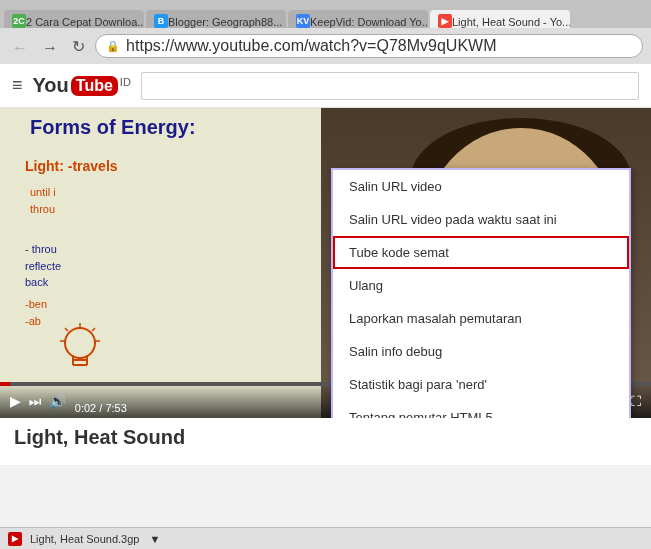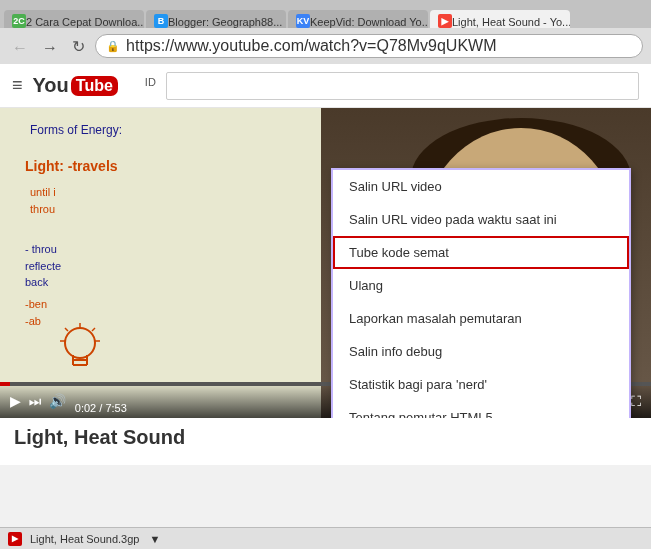--- a/index.html
+++ b/index.html
@@ -102,21 +102,21 @@
     }
     .yt-logo-you { color: #333; font-size: 20px; font-weight: bold; }
     .yt-logo-tube {
       background: #cc0000;
       color: white;
       padding: 1px 5px;
       border-radius: 7px;
       font-size: 16px;
       font-weight: bold;
     }
-    .yt-logo-id { font-size: 11px; color: #555; align-self: flex-start; margin-top: 2px; margin-left: 25px; }
+    .yt-logo-id { font-size: 11px; color: #555; align-self: flex-start; margin-top: 2px; }
     .yt-search-box {
       flex: 1;
       height: 28px;
       border: 1px solid #ccc;
       border-radius: 2px;
       padding: 2px 8px;
       font-size: 13px;
     }
 
     
@@ -136,21 +136,21 @@
     }
     
     .whiteboard {
       position: absolute;
       left: 0;
       top: 0;
       width: 330px;
       height: 100%;
       background: #e8e8d0;
     }
-    .wb-line1 { font-size: 12px; font-weight: normal; color: #1a1a8a; top: 15px; position: absolute; left: 30px; }
+    .wb-line1 { font-size: 20px; font-weight: bold; color: #1a1a8a; top: 8px; position: absolute; left: 30px; }
     .wb-line2 { font-size: 14px; color: #cc4400; position: absolute; left: 25px; top: 50px; font-weight: bold; }
     .wb-line3 { font-size: 11px; color: #cc4400; position: absolute; left: 30px; top: 78px; }
     .wb-line4 { font-size: 11px; color: #cc4400; position: absolute; left: 30px; top: 95px; }
     .wb-line6 { font-size: 11px; color: #1a1a8a; position: absolute; left: 25px; top: 135px; }
     .wb-line7 { font-size: 11px; color: #1a1a8a; position: absolute; left: 25px; top: 152px; }
     .wb-line8 { font-size: 11px; color: #1a1a8a; position: absolute; left: 25px; top: 168px; }
     .wb-line9 { font-size: 11px; color: #cc4400; position: absolute; left: 25px; top: 190px; }
     .wb-line10 { font-size: 11px; color: #cc4400; position: absolute; left: 25px; top: 207px; }
     
     .bulb-drawing {

